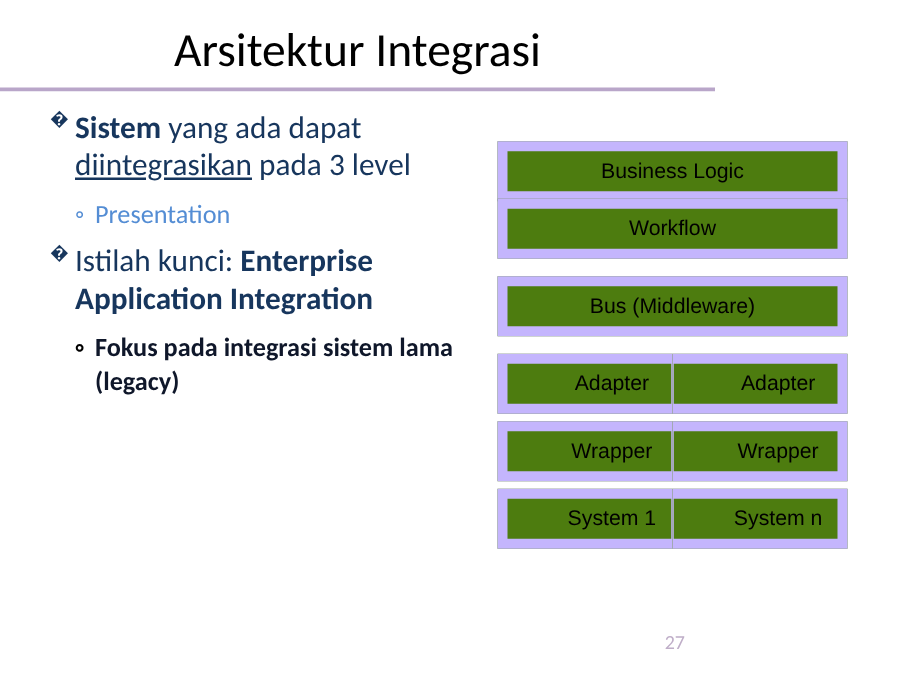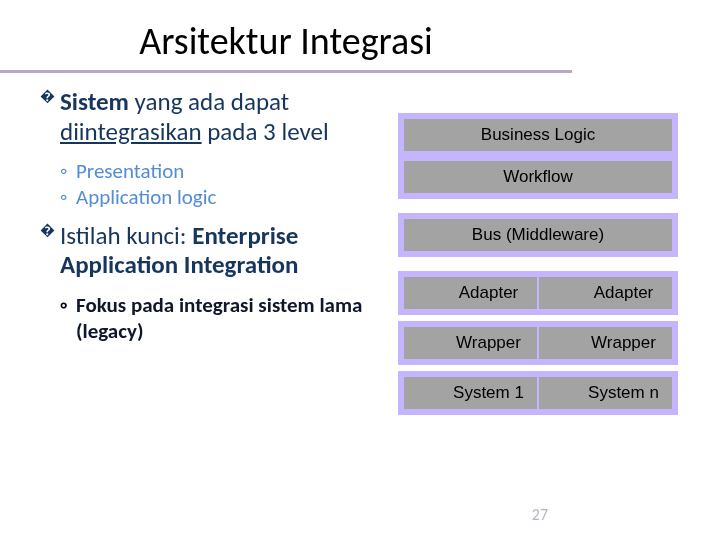--- a/index.html
+++ b/index.html
@@ -84,22 +84,22 @@
   .right {
     flex: 1 1 auto;
     padding-top: 26px;
   }
   .diagram {
     width: 280px;
     margin: 0 auto;
   }
   .drow { display: flex; }
   .dbox {
-    border: 6px solid #c4b5fd;
-    background: #a3a3a3;
+    border: 8px solid #c4b5fd;
+    background: #4d7c0f;
     font-size: 17px;
     text-align: center;
     padding: 6px 0;
     font-family: Arial, sans-serif;
   }
   .full { width: 100%; }
   .half { width: 50%; padding-left: 36px; }
   .norb { border-right-width: 1px; }
   .nolb { border-left-width: 1px; }
   .gap { height: 14px; }
@@ -125,21 +125,20 @@
 
     <div class="left">
 
       <div class="block">
         <span class="bullet-sym">�</span>
         <span class="strong">Sistem</span><span> yang ada dapat </span><span style="text-decoration: underline">diintegrasikan</span><span> pada 3 level</span>
       </div>
 
       <ul class="sub">
         <li>Presentation</li>
-        <li>Application logic</li>
       </ul>
 
       <div class="block">
         <span class="bullet-sym">�</span>
         <span>Istilah kunci:</span>
         <span class="strong em">Enterprise Application Integration</span>
       </div>
 
       <ul class="sub nobold">
         <li>

